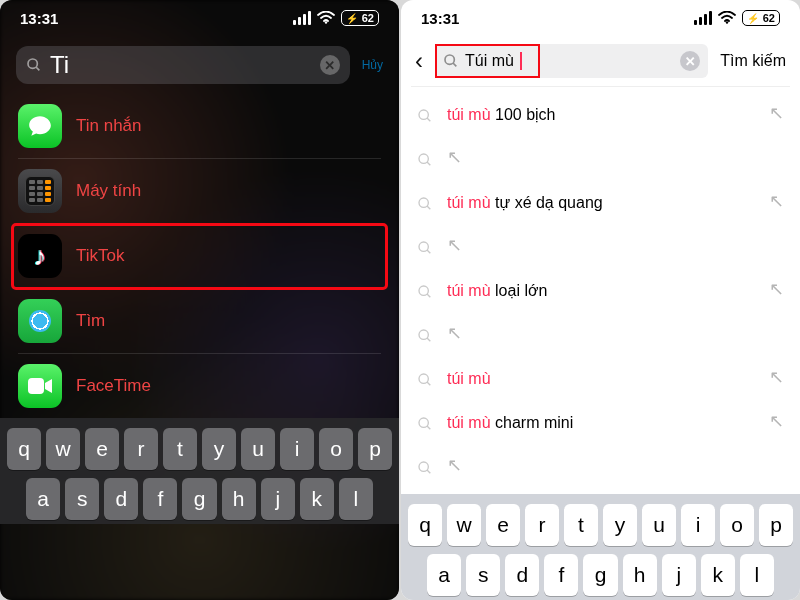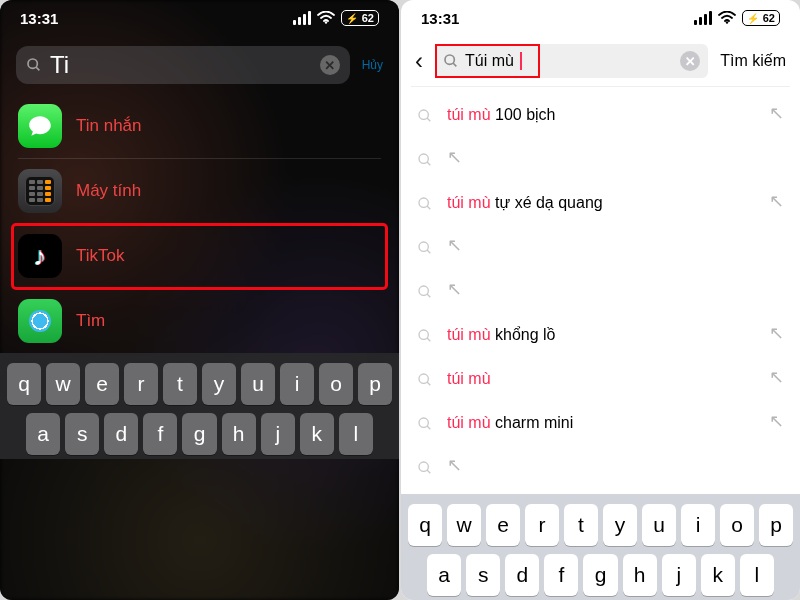--- a/index.html
+++ b/index.html
@@ -177,20 +177,29 @@
         <div class="l-item redbox">
           <div class="app-icon ic-tiktok">
             <span class="tiktok-note"><span class="fg">♪</span></span>
           </div>
           <span class="label">TikTok</span>
         </div>
         <div class="l-item">
           <div class="app-icon ic-find"></div>
           <span class="label">Tìm</span>
         </div>
+        <div class="l-item">
+          <div class="app-icon ic-facetime">
+            <svg width="26" height="18" viewBox="0 0 26 18" fill="#fff">
+              <rect x="1" y="1" width="16" height="16" rx="4"></rect>
+              <path d="M18 6 L25 2 V16 L18 12 Z"></path>
+            </svg>
+          </div>
+          <span class="label">FaceTime</span>
+        </div>
       </div>
 
     <div class="kbd">
       <div class="krow" id="l-krow1">
           <div class="key">q</div>
           <div class="key">w</div>
           <div class="key">e</div>
           <div class="key">r</div>
           <div class="key">t</div>
           <div class="key">y</div>
@@ -283,28 +292,28 @@
               <circle cx="10" cy="10" r="7"></circle>
               <line x1="20" y1="20" x2="15" y2="15"></line>
             </svg></span>
           <span class="arrow">↖</span>
         </div>
         <div class="r-item">
           <span class="mag"><svg viewBox="0 0 24 24" fill="none" stroke-width="2">
               <circle cx="10" cy="10" r="7"></circle>
               <line x1="20" y1="20" x2="15" y2="15"></line>
             </svg></span>
-          <span class="arrow">↖</span>
-        </div>
-        <div class="r-item">
-          <span class="mag"><svg viewBox="0 0 24 24" fill="none" stroke-width="2">
-              <circle cx="10" cy="10" r="7"></circle>
-              <line x1="20" y1="20" x2="15" y2="15"></line>
-            </svg></span>
-          <span class="sug"><span class="hl">túi mù</span> khổng lồ</span>
+          <span class="sug"><span class="hl">túi mù</span> loại lớn</span>
+          <span class="arrow">↖</span>
+        </div>
+        <div class="r-item">
+          <span class="mag"><svg viewBox="0 0 24 24" fill="none" stroke-width="2">
+              <circle cx="10" cy="10" r="7"></circle>
+              <line x1="20" y1="20" x2="15" y2="15"></line>
+            </svg></span>
           <span class="arrow">↖</span>
         </div>
         <div class="r-item">
           <span class="mag"><svg viewBox="0 0 24 24" fill="none" stroke-width="2">
               <circle cx="10" cy="10" r="7"></circle>
               <line x1="20" y1="20" x2="15" y2="15"></line>
             </svg></span>
           <span class="sug"><span class="hl">túi mù</span></span>
           <span class="arrow">↖</span>
         </div>

